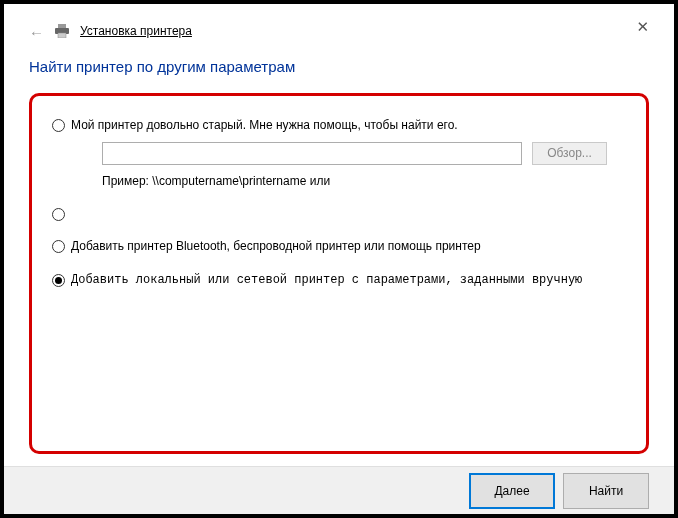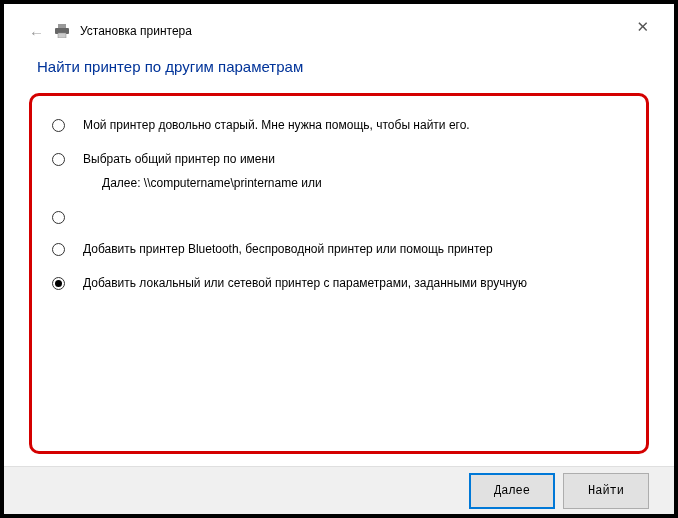--- a/index.html
+++ b/index.html
@@ -43,51 +43,52 @@
   }
   .printer-icon {
     width: 16px;
     height: 14px;
     position: relative;
   }
   .printer-icon svg { display: block; }
   .header-title {
     font-size: 12px;
     color: #000;
+    text-decoration: underline;
   }
   .close-x {
     position: absolute;
     right: 0;
     top: -5px;
     font-size: 15px;
     color: #555;
     cursor: pointer;
     font-weight: 300;
     font-family: Arial, sans-serif;
   }
   .main-heading {
     color: #003399;
     font-size: 15px;
-    margin-left: 8px;
+    margin-left: 0;
     margin-bottom: 18px;
   }
   .highlight-box {
     border: 3px solid #d40000;
     border-radius: 10px;
     padding: 22px 20px 30px 20px;
     flex: 1;
     margin-bottom: 12px;
   }
   .option-row {
     display: flex;
     align-items: flex-start;
-    gap: 18px;
+    gap: 6px;
     margin-bottom: 18px;
   }
-  .option-row:last-child { margin-bottom: 0; }
+  .option-row:last-child { margin-bottom: 0; font-family: Liberation Mono, monospace; }
   .radio {
     width: 13px;
     height: 13px;
     border: 1px solid #333;
     border-radius: 50%;
     flex-shrink: 0;
     margin-top: 1px;
     position: relative;
     background: #fff;
   }
@@ -149,21 +150,21 @@
     display: flex;
     justify-content: flex-end;
     align-items: center;
     gap: 8px;
     background: #f0f0f0;
   }
   .footer-btn {
     min-width: 86px;
     height: 36px;
     font-size: 12px;
-    font-family: Liberation Mono, monospace;
+    font-family: Liberation Sans, sans-serif;
     background: #e1e1e1;
     border: 1px solid #adadad;
     cursor: pointer;
   }
   .footer-btn.primary {
     border: 2px solid #0078d7;
     background: #e1e1e1;
   }
 </style>
 </head>
@@ -187,28 +188,28 @@
 
     <div class="main-heading">Найти принтер по другим параметрам</div>
 
     <div class="highlight-box">
 
       <div class="option-row">
         <span class="radio"></span>
         <span class="option-label">Мой принтер довольно старый. Мне нужна помощь, чтобы найти его.</span>
       </div>
 
-      <div class="option-row">
-        <span class="radio"></span>
-        <span class="option-label">Выбрать общий принтер по имени</span>
-      </div>
 
       <div class="shared-block">
+        <div class="input-row">
+          <input type="text" class="text-input" value="" style="">
+          <button class="browse-btn" disabled="">Обзор...</button>
+        </div>
         <div class="example-text">
-          <span>Далее: \\computername\printername или</span><br>
+          <span>Пример: \\computername\printername или</span><br>
         </div>
       </div>
 
       <div class="option-row">
         <span class="radio"></span>
       </div>
 
       <div class="option-row">
         <span class="radio"></span>
         <span class="option-label">Добавить принтер Bluetooth, беспроводной принтер или помощь принтер</span>

